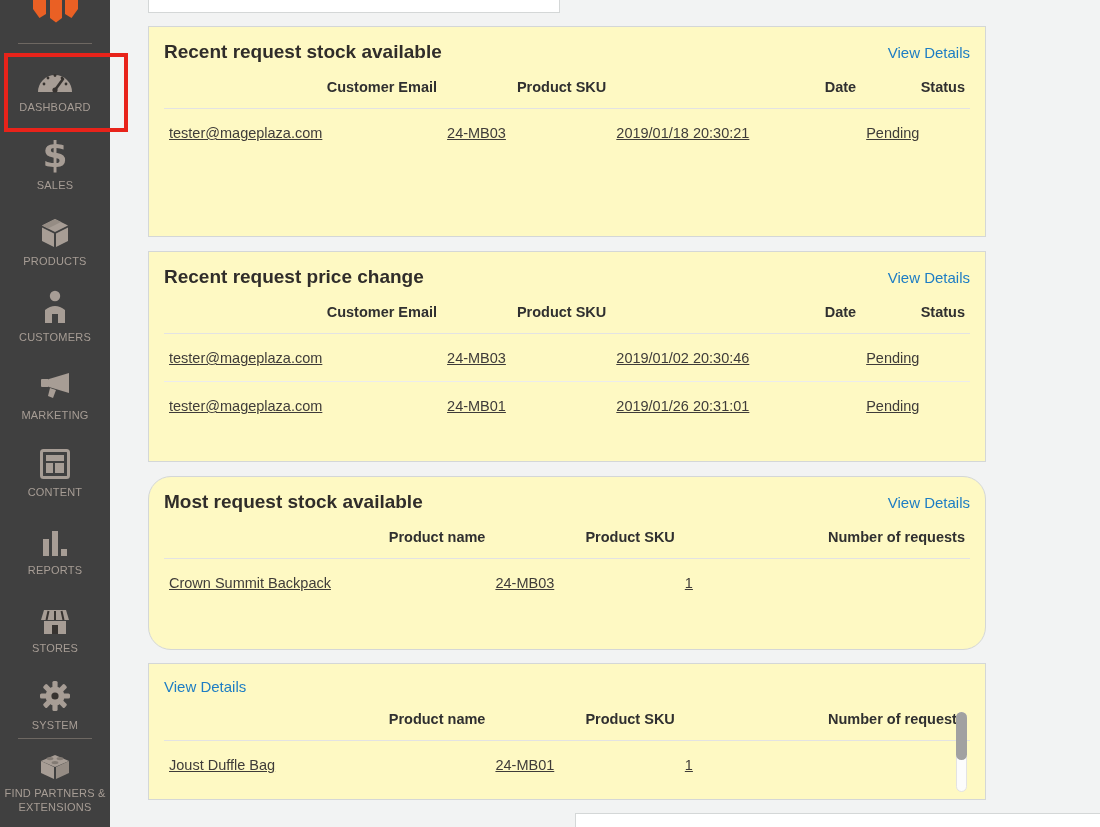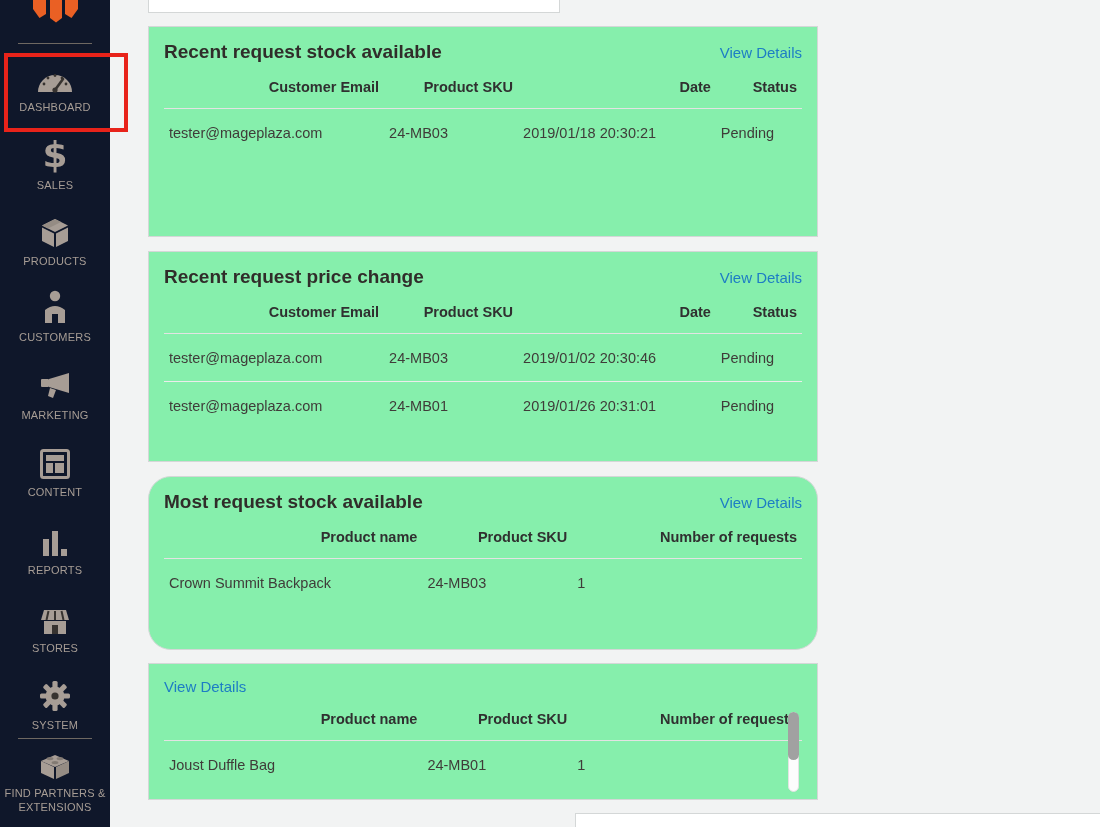--- a/index.html
+++ b/index.html
@@ -6,21 +6,21 @@
   html,body { width:1100px; height:827px; }
   body {
     position:relative; overflow:hidden;
     background:#f2f3f3;
     font-family:"Liberation Sans", sans-serif;
   }
 
   
   .sidebar {
     position:absolute; left:0; top:0; width:110px; height:827px;
-    background:#0f172a; z-index:2;
+    background:#404040; z-index:2;
   }
   .logo-wrap { position:absolute; top:0; left:0; width:110px; height:26px; overflow:hidden; text-align:center; }
   .logo-wrap svg { display:block; margin:0 auto; }
   .side-divider { position:absolute; left:18px; width:74px; height:1px; background:#6e6862; }
   .menu-item {
     position:absolute; left:0; width:110px; text-align:center; cursor:pointer;
   }
   .menu-item .icon-box { height:36px; display:flex; align-items:flex-end; justify-content:center; }
   .menu-item .mi-label {
     display:block; margin-top:6px; font-size:11px; letter-spacing:.2px;
@@ -38,22 +38,22 @@
   .partial-top {
     position:absolute; left:148px; top:-6px; width:412px; height:19px;
     background:#fff; border:1px solid #d4d7d7;
   }
   .partial-bottom {
     position:absolute; left:575px; top:813px; width:530px; height:16px;
     background:#fff; border:1px solid #d4d7d7;
   }
 
   .card {
-    position:absolute; left:148px; width:670px;
-    background:#86efac; border:1px solid #d4d7d7;
+    position:absolute; left:148px; width:838px;
+    background:#fef9c3; border:1px solid #d4d7d7;
     padding:0 15px; overflow:hidden;
   }
   .card-1 { top:26px;  height:211px; }
   .card-2 { top:251px; height:211px; }
   .card-3 { top:476px; height:174px;border-radius:23px; }
   .card-4 { top:663px; height:137px; }
 
   .card-head {
     display:flex; justify-content:space-between; align-items:baseline;
     padding:14px 0 6px;
@@ -62,20 +62,21 @@
   .view-details { font-size:15px; color:#1d7dc4; text-decoration:none; cursor:pointer; }
 
   table { width:100%; border-collapse:collapse; table-layout:fixed; }
   th {
     text-align:right; font-size:14.5px; font-weight:bold; color:#303030;
     padding:10px 5px 13px; border-bottom:1px solid #e3e3e3;
   }
   td {
     font-size:14.5px; color:#3f3c39;
     padding:16px 5px 15px;
+    text-decoration:underline;
   }
   tr + tr td { border-top:1px solid #ececec; }
 
   
   .scrollbar-track {
     position:absolute; right:18px; top:48px; width:11px; height:80px;
     background:#fcfcfc; border:1px solid #e3e3e3; border-radius:6px;
   }
   .scrollbar-thumb {
     position:absolute; left:-1px; top:-1px; width:11px; height:48px;

